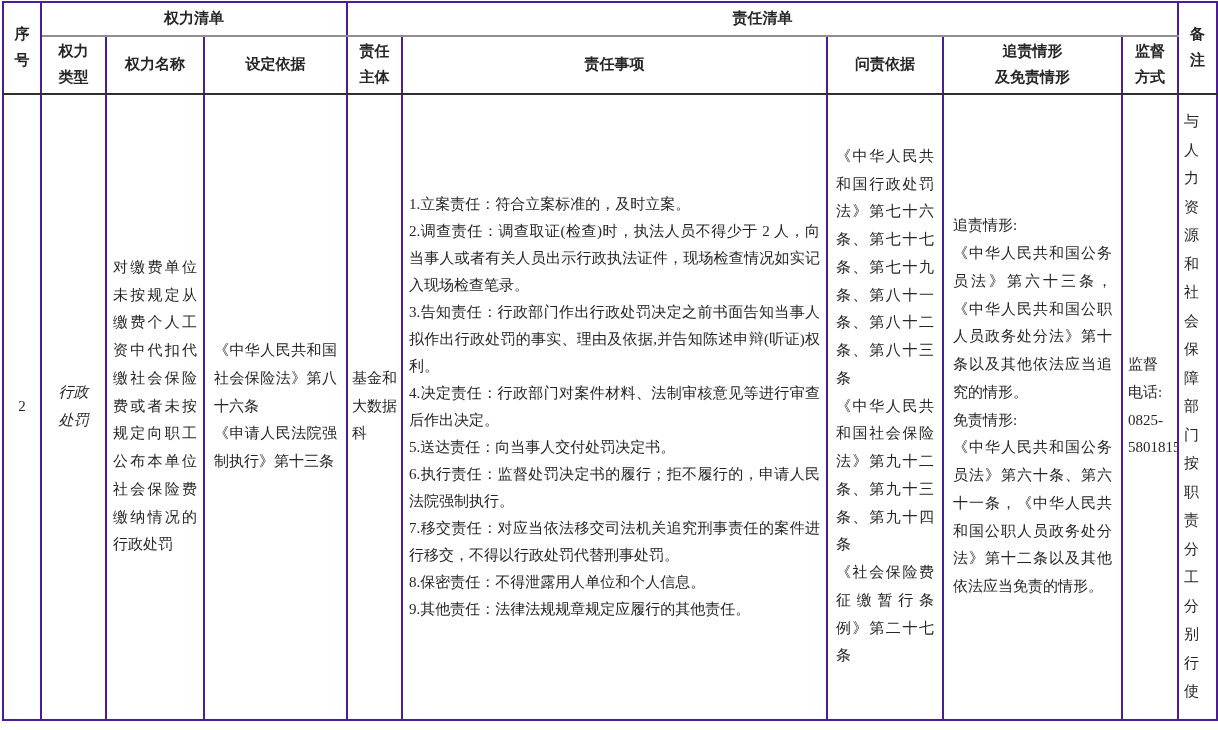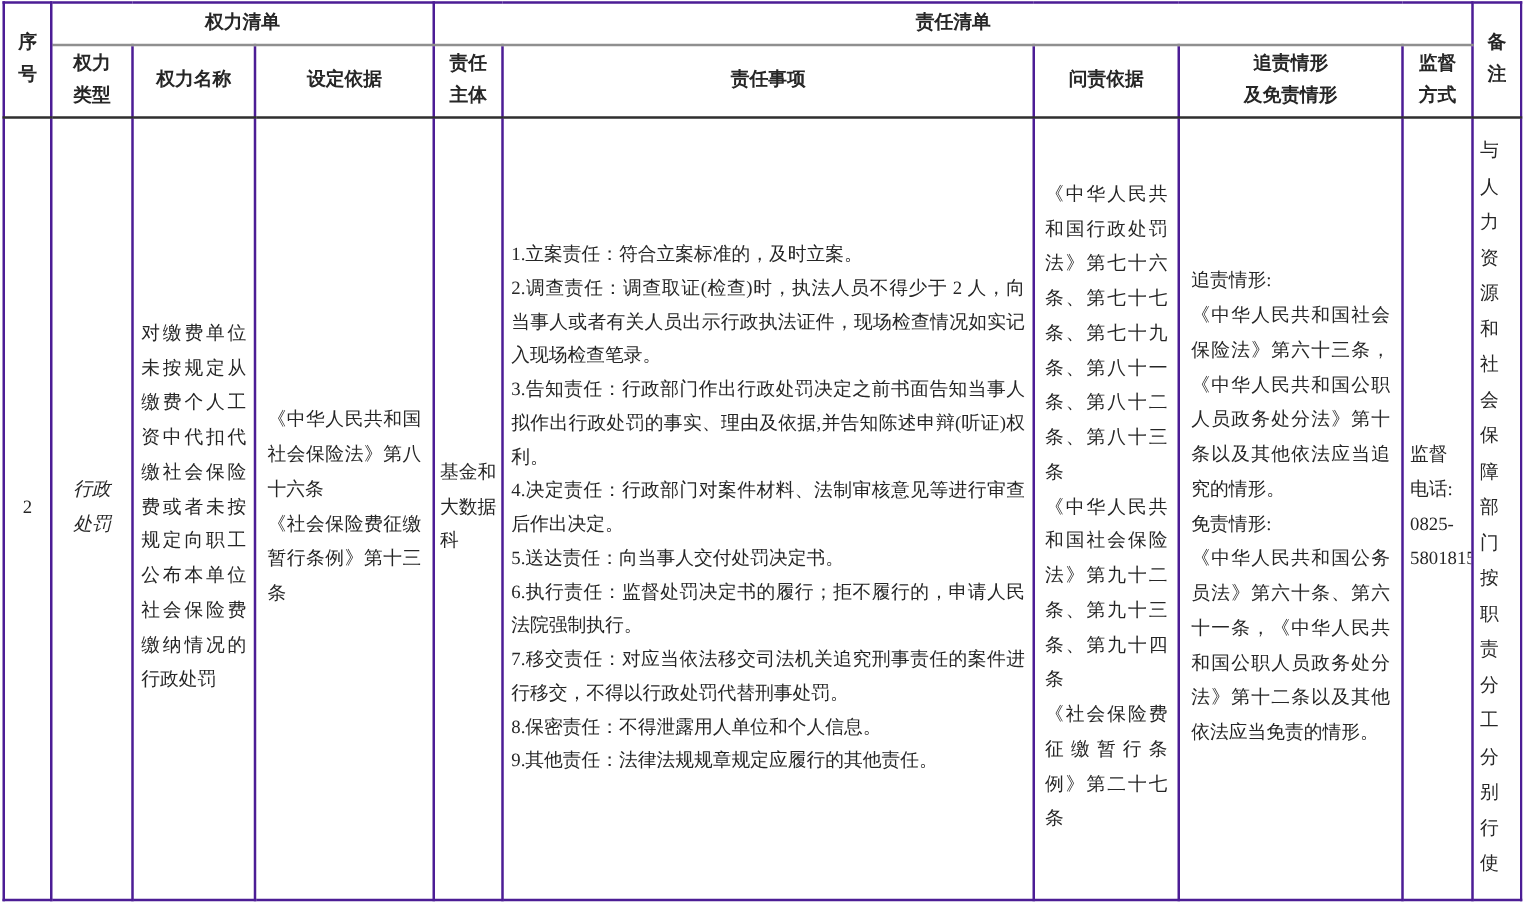--- a/index.html
+++ b/index.html
@@ -101,21 +101,21 @@
   </tr>
 
   <tr class="body-row">
     <td class="td-serial">2</td>
     <td class="td-center">
       <div class="clamp2">行政处罚</div>
     </td>
     <td class="td-power-name">对缴费单位未按规定从缴费个人工资中代扣代缴社会保险费或者未按规定向职工公布本单位社会保险费缴纳情况的行政处罚</td>
     <td class="td-setting-basis">
           <div class="para">《中华人民共和国社会保险法》第八十六条</div>
-          <div class="para">《社会保险费征缴暂行条例》第十三条</div>
+          <div class="para">《申请人民法院强制执行》第十三条</div>
         </td>
     <td class="td-center">
       <div class="clamp3">基金和大数据科</div>
     </td>
     <td class="td-items">
           <div class="para">1.立案责任：符合立案标准的，及时立案。</div>
           <div class="para">2.调查责任：调查取证(检查)时，执法人员不得少于 2 人，向当事人或者有关人员出示行政执法证件，现场检查情况如实记入现场检查笔录。</div>
           <div class="para">3.告知责任：行政部门作出行政处罚决定之前书面告知当事人拟作出行政处罚的事实、理由及依据,并告知陈述申辩(听证)权利。</div>
           <div class="para">4.决定责任：行政部门对案件材料、法制审核意见等进行审查后作出决定。</div>
           <div class="para">5.送达责任：向当事人交付处罚决定书。</div>
@@ -124,21 +124,21 @@
           <div class="para">8.保密责任：不得泄露用人单位和个人信息。</div>
           <div class="para">9.其他责任：法律法规规章规定应履行的其他责任。</div>
         </td>
     <td class="td-acc-basis">
           <div class="para">《中华人民共和国行政处罚法》第七十六条、第七十七条、第七十九条、第八十一条、第八十二条、第八十三条</div>
           <div class="para">《中华人民共和国社会保险法》第九十二条、第九十三条、第九十四条</div>
           <div class="para">《社会保险费征缴暂行条例》第二十七条</div>
         </td>
     <td class="td-circum">
           <div class="para">追责情形:</div>
-          <div class="para">《中华人民共和国社会保险法》第六十三条，《中华人民共和国公职人员政务处分法》第十条以及其他依法应当追究的情形。</div>
+          <div class="para">《中华人民共和国公务员法》第六十三条，《中华人民共和国公职人员政务处分法》第十条以及其他依法应当追究的情形。</div>
           <div class="para">免责情形:</div>
           <div class="para">《中华人民共和国公务员法》第六十条、第六十一条，《中华人民共和国公职人员政务处分法》第十二条以及其他依法应当免责的情形。</div>
         </td>
     <td class="td-phone">监督
 电话:
 0825-
 5801815</td>
     <td class="td-remarks">与人力资源和社会保障部门按职责分工分别行使</td>
   </tr>
 </tbody>

